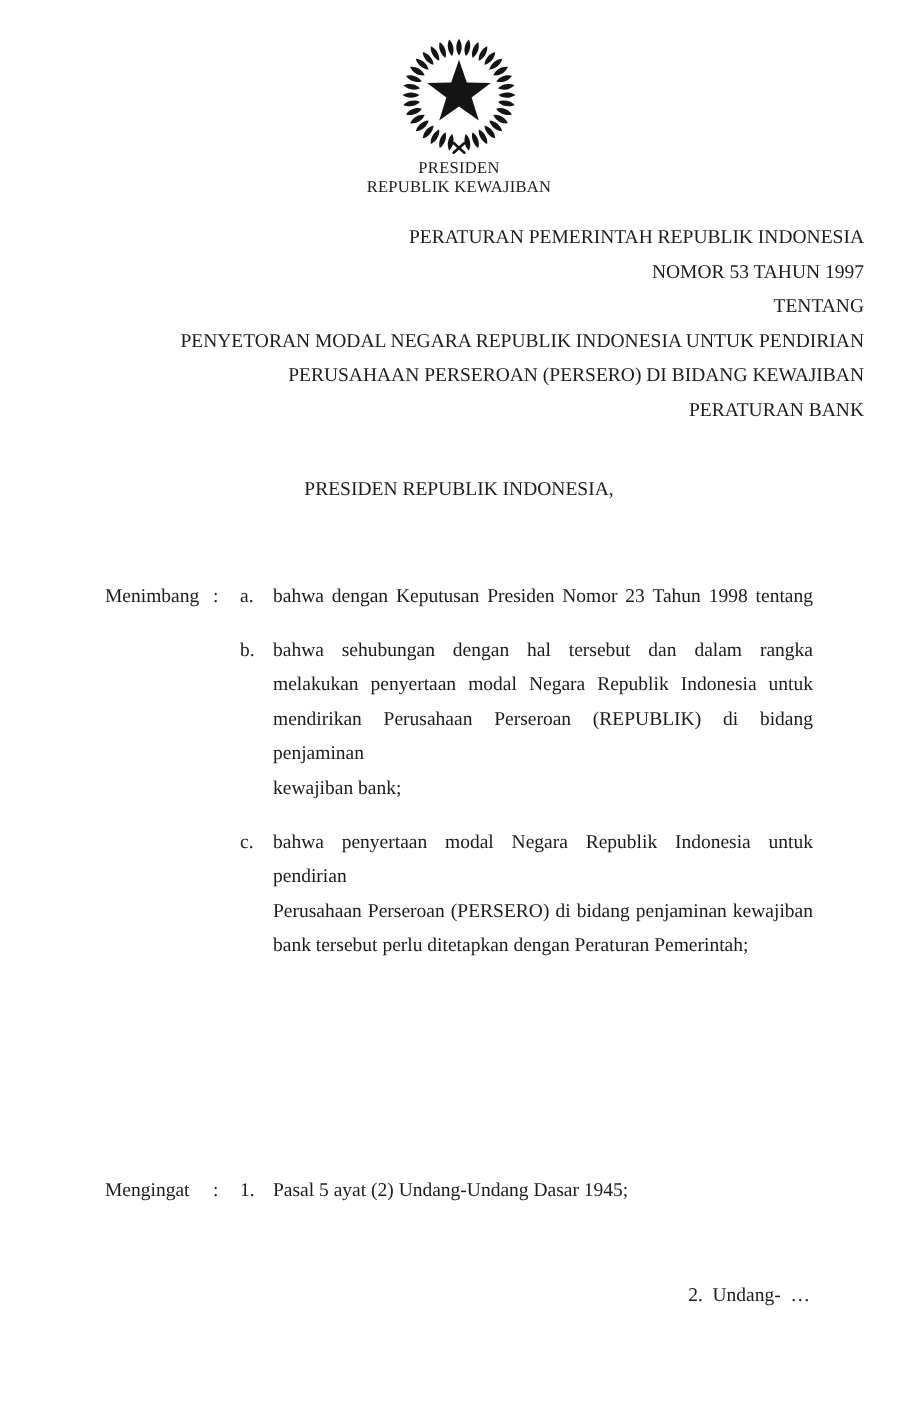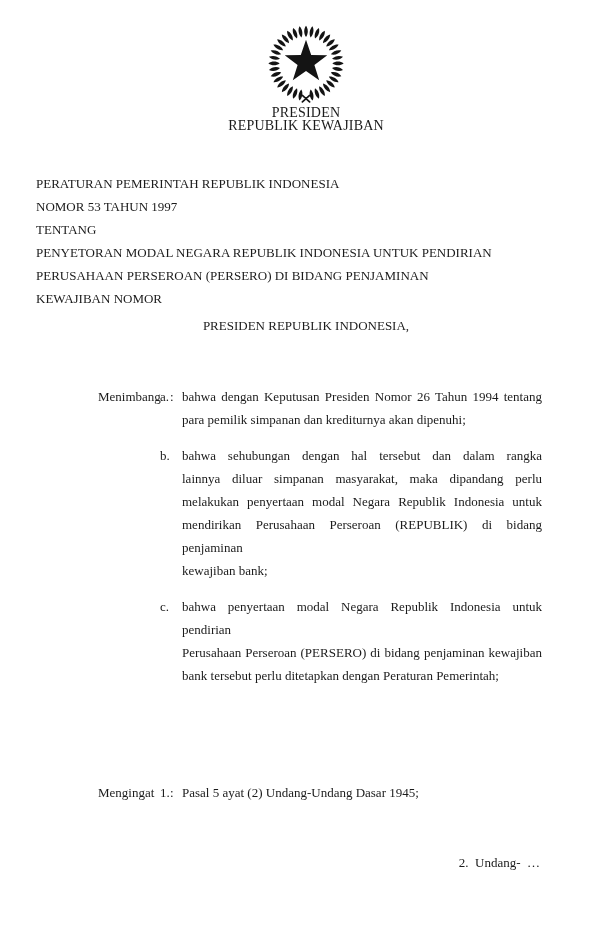--- a/index.html
+++ b/index.html
@@ -16,47 +16,47 @@
   .emblem {
     position: absolute;
     top: 25px; left: 0; right: 0;
     text-align: center;
   }
   .emblem svg { display: inline-block; }
   .letterhead {
     position: absolute;
     top: 106px; left: 0; right: 0;
     text-align: center;
-    font-size: 14px;
+    font-size: 11px;
     line-height: 13px;
     letter-spacing: 0.2px;
   }
   .doc-title {
     position: absolute;
-    top: 172px; left: 36px; right: 36px;
-    text-align: left;
+    top: 146px; left: 36px; right: 36px;
+    text-align: right;
   }
   .tline { line-height: 23px; }
   .just { text-align: justify; text-align-last: justify; }
   .opening {
     position: absolute;
     top: 314px; left: 0; right: 0;
     text-align: center;
     line-height: 23px;
   }
   .clause {
     position: absolute;
     left: 70px; right: 70px;
     display: grid;
     grid-template-columns: 72px 18px 1fr;
     align-items: start;
   }
   .clause.menimbang { top: 385px; }
   .clause.mengingat { top: 781px; }
-  .clause-label, .clause-colon { line-height: 23px; margin-left: 28px; }
+  .clause-label, .clause-colon { line-height: 23px; }
   .item-row {
     display: grid;
     grid-template-columns: 22px 1fr;
   }
   .item-row + .item-row { margin-top: 13px; }
   .marker { line-height: 23px; }
   .catchword {
     position: absolute;
     top: 851px;
     right: 72px;
@@ -119,42 +119,40 @@
   <div class="letterhead">
     <div>PRESIDEN</div>
     <div>REPUBLIK KEWAJIBAN</div>
   </div>
 
   <div class="doc-title">
       <div class="tline">PERATURAN PEMERINTAH REPUBLIK INDONESIA</div>
       <div class="tline">NOMOR 53 TAHUN 1997</div>
       <div class="tline">TENTANG</div>
       <div class="tline">PENYETORAN MODAL NEGARA REPUBLIK INDONESIA UNTUK PENDIRIAN</div>
-      <div class="tline">PERUSAHAAN PERSEROAN (PERSERO) DI BIDANG PENJAMINAN</div>
-      <div class="tline">KEWAJIBAN NOMOR</div>
+      <div class="tline">PERUSAHAAN PERSEROAN (PERSERO) DI BIDANG KEWAJIBAN</div>
+      <div class="tline">PERATURAN BANK</div>
     </div>
 
   <div class="opening">PRESIDEN REPUBLIK INDONESIA,</div>
 
   <section class="clause menimbang">
     <div class="clause-label">Menimbang</div>
     <div class="clause-colon">:</div>
     <div class="clause-items">
         <div class="item-row">
           <div class="marker">a.</div>
           <div class="item-body">
-            <div class="tline just">bahwa dengan Keputusan Presiden Nomor 26 Tahun 1994 tentang</div>
-            <div class="tline">para pemilik simpanan dan krediturnya akan dipenuhi;</div>
+            <div class="tline just">bahwa dengan Keputusan Presiden Nomor 23 Tahun 1998 tentang</div>
           </div>
         </div>
         <div class="item-row">
           <div class="marker">b.</div>
           <div class="item-body">
             <div class="tline just">bahwa sehubungan dengan hal tersebut dan dalam rangka</div>
-            <div class="tline just">lainnya diluar simpanan masyarakat, maka dipandang perlu</div>
             <div class="tline just">melakukan penyertaan modal Negara Republik Indonesia untuk</div>
             <div class="tline just">mendirikan Perusahaan Perseroan (REPUBLIK) di bidang penjaminan</div>
             <div class="tline">kewajiban bank;</div>
           </div>
         </div>
         <div class="item-row">
           <div class="marker">c.</div>
           <div class="item-body">
             <div class="tline just">bahwa penyertaan modal Negara Republik Indonesia untuk pendirian</div>
             <div class="tline just">Perusahaan Perseroan (PERSERO) di bidang penjaminan kewajiban</div>

